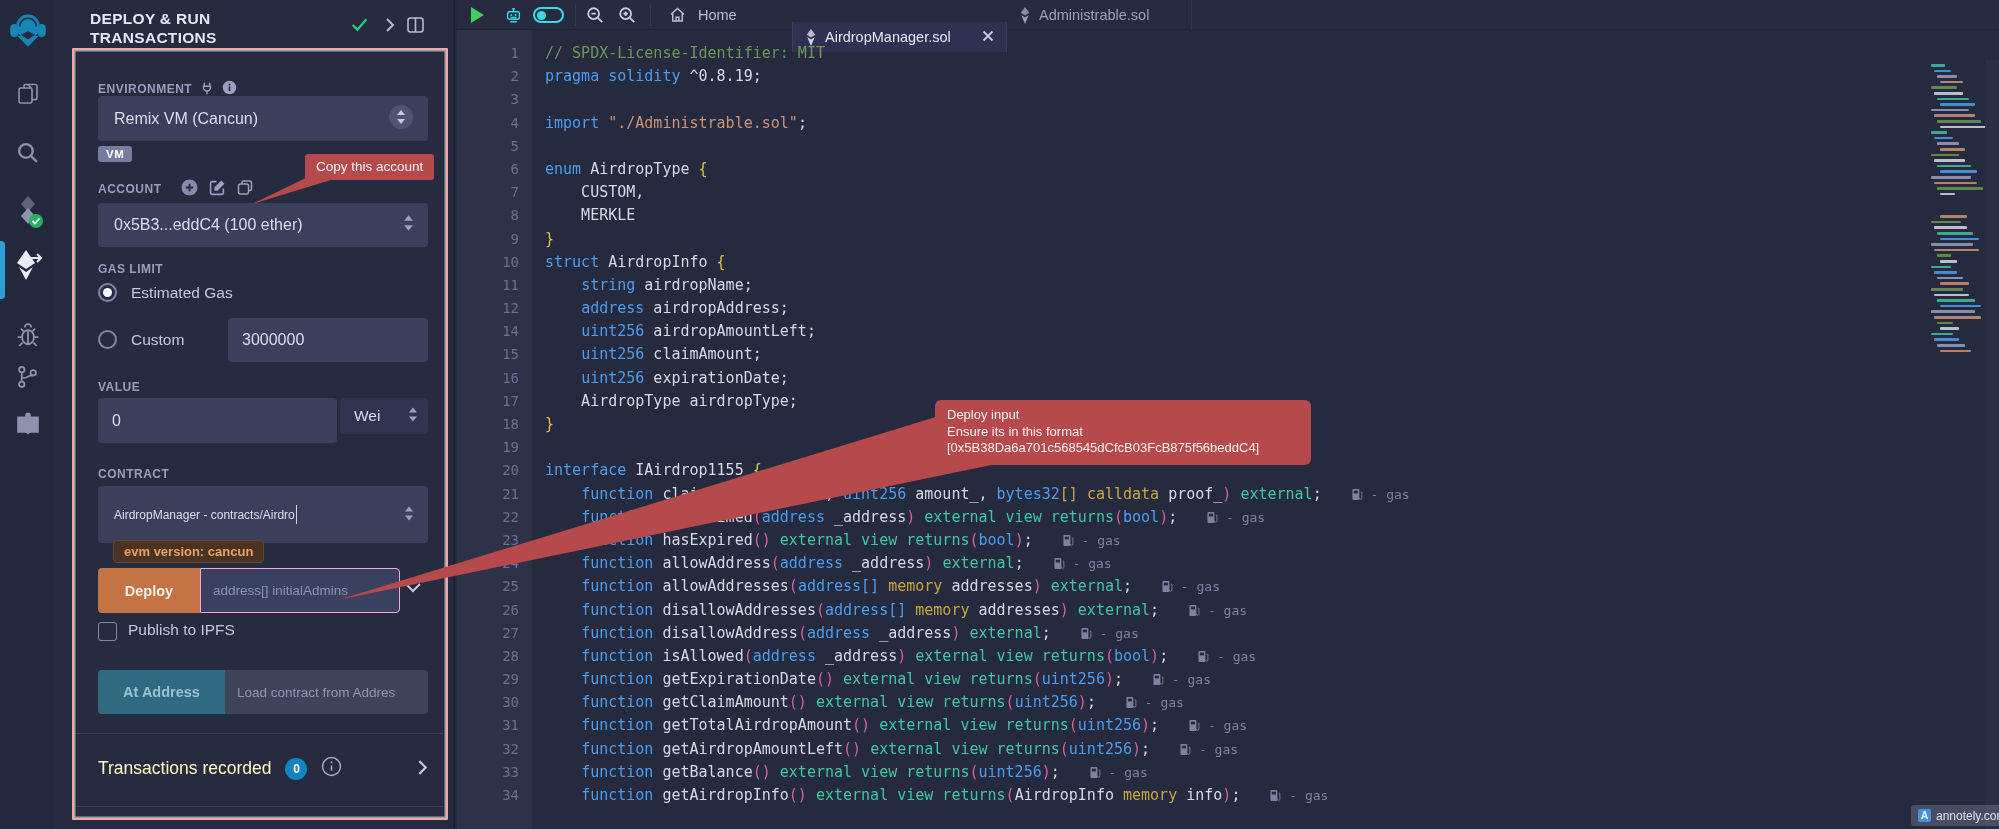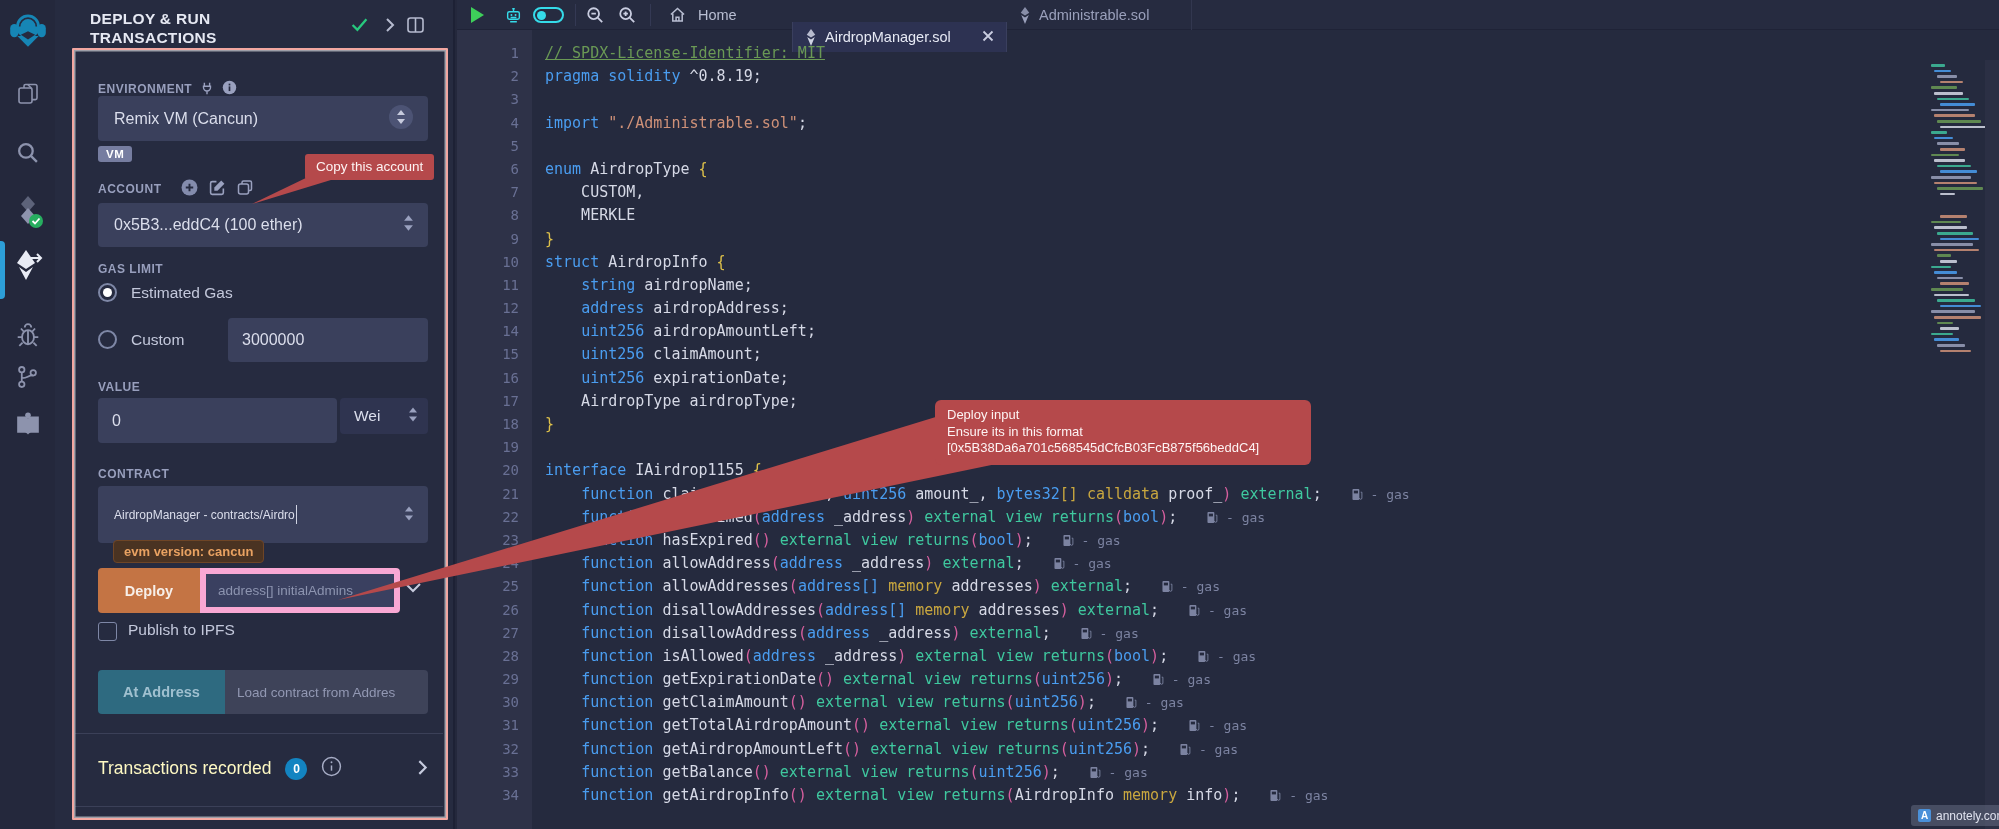--- a/index.html
+++ b/index.html
@@ -29,21 +29,21 @@
   .rlabel{color:#c3c8db;font-size:15.5px;margin-left:14px;}
   .tinput{background:#3a405c;border:none;border-radius:4px;color:#dbdeec;font-size:16px;padding:0 14px;
     font-family:"Liberation Sans",sans-serif;outline:none;}
   .ph-input{background:#3e4359;border:none;color:#dbdeec;font-size:13.5px;padding:0 12px;font-family:"Liberation Sans",sans-serif;outline:none;}
   .ph-input::placeholder{color:#9298b3;}
   #evm-badge{position:absolute;left:58px;top:540px;background:#4a3322;border:1px solid #6e4526;color:#e9a262;
     font-size:13px;font-weight:700;padding:3px 10px;border-radius:4px;}
   #deploy-btn{position:absolute;left:43px;top:568px;width:102px;height:45px;background:#c47444;border:none;
     border-radius:4px 0 0 4px;color:#f7efe9;font-size:14.5px;font-weight:700;cursor:pointer;}
   #deploy-input{position:absolute;left:145px;top:568px;width:200px;height:45px;background:#3a4060;
-    border:6px solid #f9a8d4;border-radius:0 4px 4px 0;}
+    border:1px solid #f9a8d4;border-radius:0 4px 4px 0;}
   #deploy-input::placeholder{color:#8d94b0;}
   #ataddr-btn{position:absolute;left:43px;top:670px;width:127px;height:44px;background:#2e6a80;border:none;
     border-radius:4px 0 0 4px;color:#9fc0cf;font-size:14.5px;font-weight:700;cursor:pointer;}
   #ataddr-input{position:absolute;left:170px;top:670px;width:203px;height:44px;border-radius:0 4px 4px 0;}
   .checkbox{position:absolute;left:43px;top:622px;width:19px;height:19px;border:1.5px solid #7e87a6;border-radius:3px;cursor:pointer;}
   #publish-label{position:absolute;left:73px;top:621px;color:#c3c8db;font-size:15.5px;}
   .pdivider{position:absolute;left:20px;right:10px;height:1px;background:#3b4058;}
   #tx-row{position:absolute;left:43px;top:756px;display:flex;align-items:center;gap:14px;}
   #tx-label{color:#fef9c3;font-size:17.5px;}
   #tx-badge{width:22px;height:22px;border-radius:50%;background:#1384c1;color:#fff;font-size:12px;font-weight:700;
@@ -65,21 +65,21 @@
   #tab1{left:335px;width:215px;background:#2d3252;border-left:1px solid #3a3f5e;border-right:1px solid #3a3f5e;color:#e6e9f4;margin-top:22px;}
   #tab2{left:550px;width:185px;color:#9aa0bb;border-right:1px solid #32374f;}
 
   #code-area{position:absolute;left:0;top:30px;right:0;bottom:0;overflow:hidden;padding-top:12px;}
   .line-row{display:flex;height:23.2px;}
   .ln{width:75px;flex:none;background:#2e3248;color:#697094;font-family:"DejaVu Sans Mono",monospace;
     font-size:14px;line-height:23.2px;text-align:right;padding-right:13px;}
   .lc{padding-left:13px;white-space:pre;font-family:"DejaVu Sans Mono",monospace;font-size:15px;line-height:23.2px;color:#d6d9e6;}
   #gutter-fill{position:absolute;left:0;top:0;bottom:0;width:75px;background:#2e3248;z-index:0;}
   #code-lines{position:relative;z-index:1;}
-  .tk-c{color:#6a9955;text-decoration:underline;}.tk-k{color:#4a9df0;}.tk-s{color:#cf9178;}.tk-y{color:#ddc04a;}
+  .tk-c{color:#6a9955;}.tk-k{color:#4a9df0;}.tk-s{color:#cf9178;}.tk-y{color:#ddc04a;}
   .tk-p{color:#d65f9e;}.tk-g{color:#3fc89f;}.tk-m{color:#c9a73f;}.tk-w{color:#d6d9e6;}
   .gas{margin-left:30px;color:#7c83a1;font-size:13px;}
   .gas svg{vertical-align:-2px;}
 
   #minimap{position:absolute;right:16px;top:34px;width:54px;height:320px;}
   .mm-line{position:absolute;height:2.6px;opacity:.85;border-radius:1px;}
   #scroll-strip{position:absolute;right:0;top:30px;bottom:0;width:14px;background:#2b2f44;}
 
   
   #anno-svg{position:absolute;left:0;top:0;z-index:60;pointer-events:none;}

